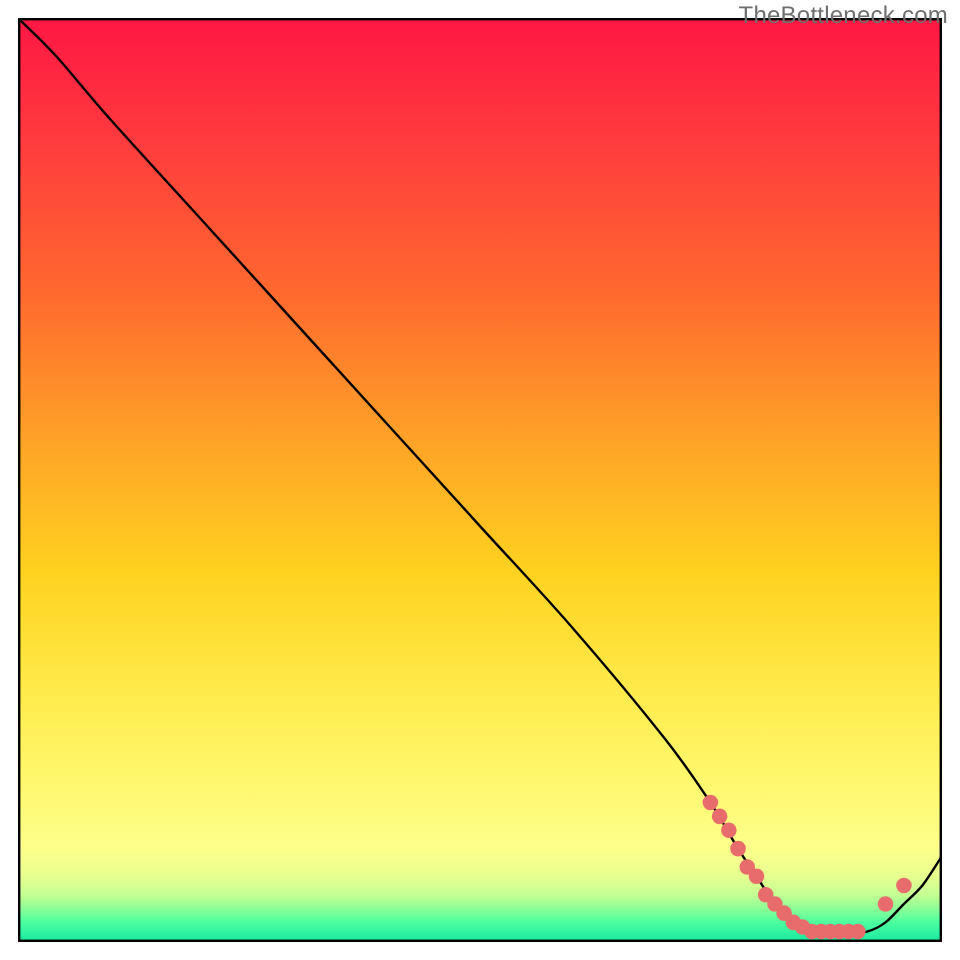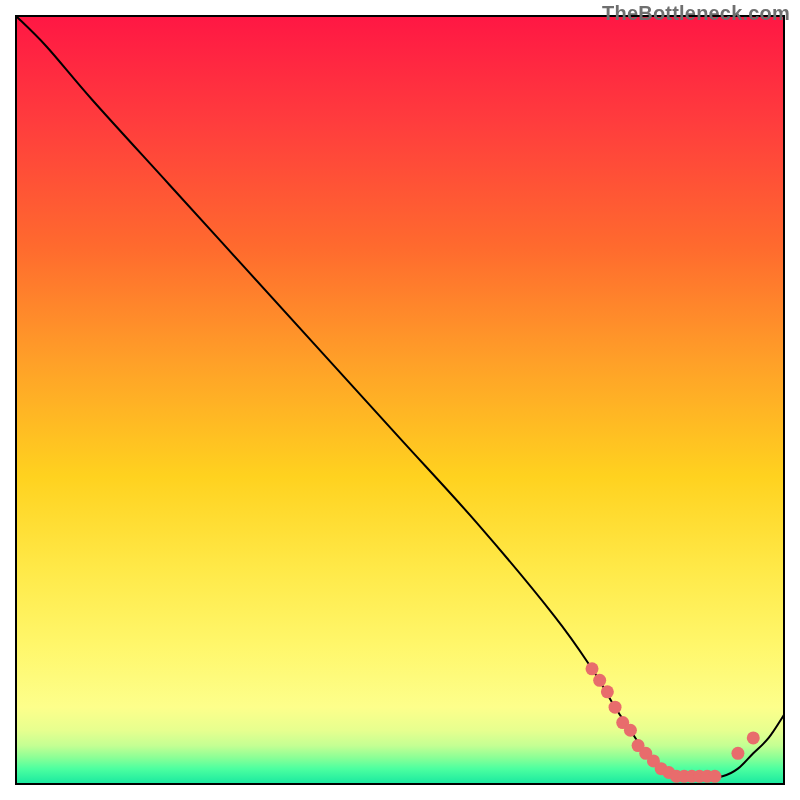--- a/index.html
+++ b/index.html
@@ -16,21 +16,21 @@
     height: 800px;
   }
   svg {
     display: block;
   }
   .attribution {
     position: absolute;
     top: 2px;
     right: 10px;
     font-size: 20px;
-    font-weight: 700;
+    font-weight: 400;
     color: #6f6f6f;
     letter-spacing: 0.2px;
     font-family: Arial, Helvetica, sans-serif;
   }
 </style>
 </head>
 <body>
 
 <div class="canvas-wrap">
   <svg id="chart-svg" width="800" height="800" viewBox="0 0 800 800">

